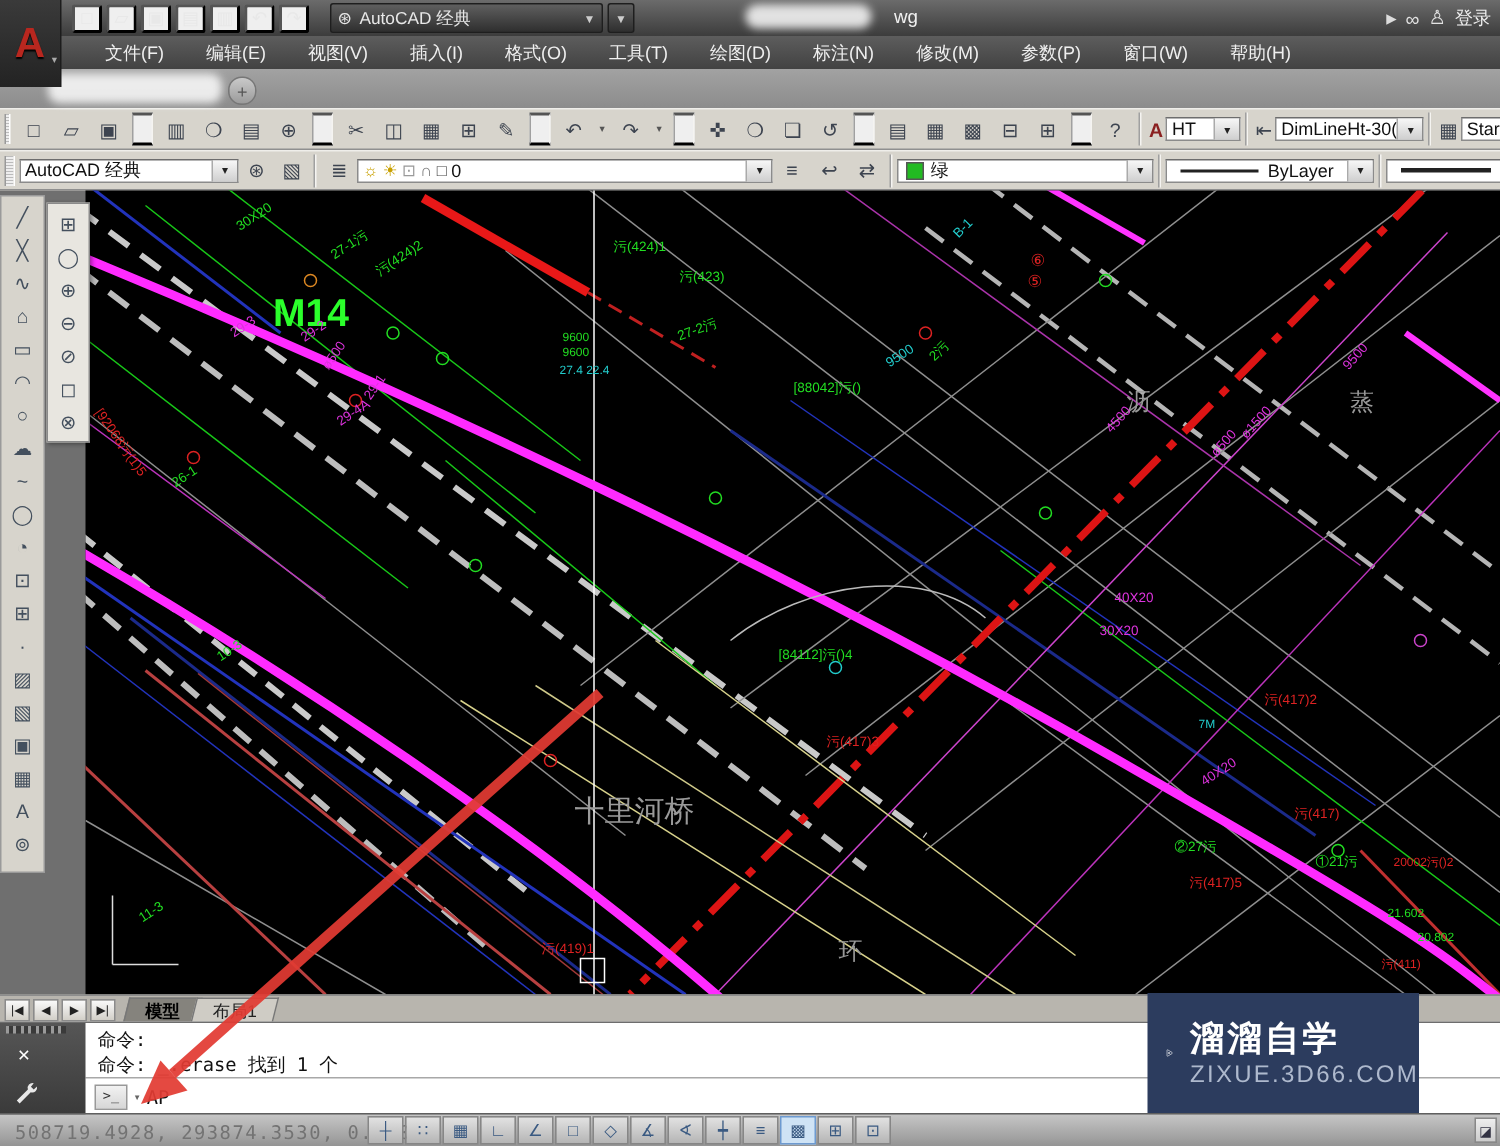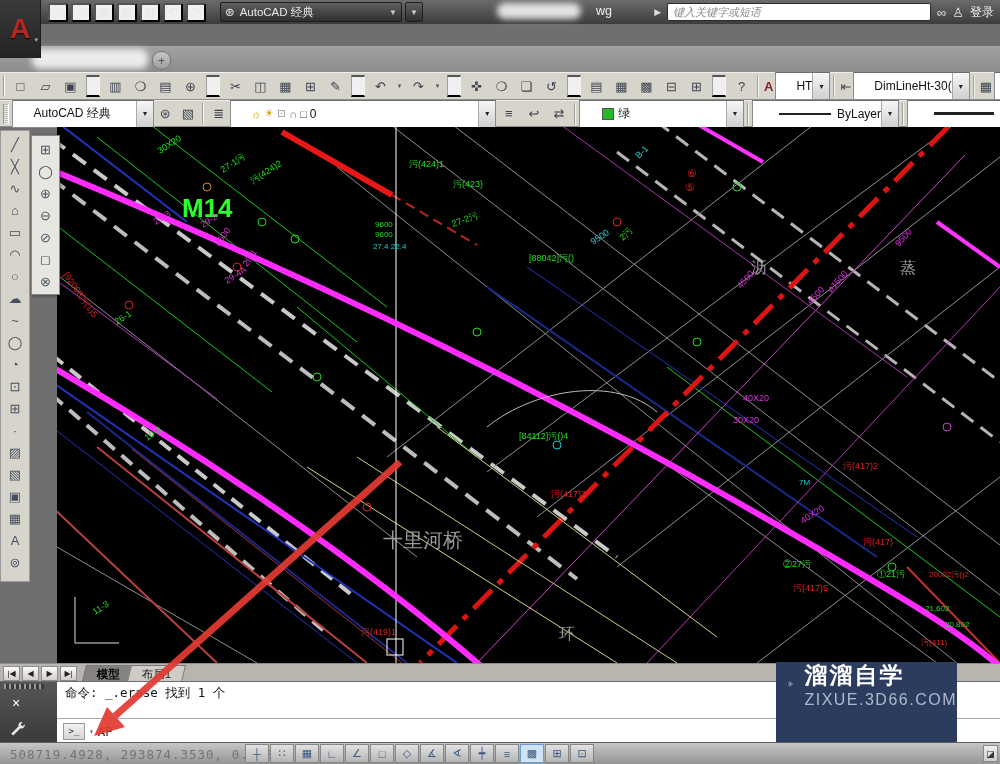--- a/index.html
+++ b/index.html
@@ -47,22 +47,22 @@
   .toolrow{position:absolute;left:0;width:1000px;background:#d7d4cc;border-top:1px solid #efeeea;
     border-bottom:1px solid #8f8f8f;display:flex;align-items:center;box-sizing:border-box;}
   .toolrow1{top:72px;height:28px;}
   .toolrow2{top:100px;height:27px;}
   .grip{width:5px;height:20px;margin:0 3px;background:repeating-linear-gradient(#bbb 0 1px,#eee 1px 2px);
     border-left:1px solid #999;border-right:1px solid #fff;}
   .tbtn{width:23px;height:23px;margin:0 1px;border:1px solid transparent;background:transparent;
     display:flex;align-items:center;justify-content:center;font-size:13px;color:#3d4450;padding:0;}
   .tbtn.small-dd{width:11px;font-size:7px;color:#555;}
   .sep{width:0;border-left:1px solid #a0a0a0;border-right:1px solid #f5f4f1;height:22px;margin:0 3px;}
-  .combo{height:28px;background:#fff;border:1px solid #8b8b8b;border-top-color:#6d6d6d;
-    display:flex;align-items:center;font-size:12px;color:#111;padding-left:20px;box-sizing:border-box;}
+  .combo{height:16px;background:#fff;border:1px solid #8b8b8b;border-top-color:#6d6d6d;
+    display:flex;align-items:center;font-size:12px;color:#111;padding-left:3px;box-sizing:border-box;}
   .combo .chev{margin-left:auto;width:16px;align-self:stretch;background:linear-gradient(#f7f7f7,#cfcfcf);
     border-left:1px solid #aaa;font-size:8px;display:flex;align-items:center;justify-content:center;color:#222;}
   .lay-ico{font-size:11px;margin-right:3px;}
   .swatch{width:10px;height:10px;border:1px solid #555;margin:0 4px 0 2px;}
   .lt-sample{flex:0 0 52px;border-top:2px solid #222;margin:0 6px;}
   .lw-sample{flex:0 0 60px;border-top:3px solid #222;margin:0 6px;}
 
   
   .draw-toolbar{position:absolute;left:0;top:130px;width:28px;background:#d7d4cc;
     border:1px solid #9a9a9a;display:flex;flex-direction:column;align-items:center;padding:2px 0;z-index:3;}
@@ -109,21 +109,21 @@
     font-size:12.5px;color:#737373;letter-spacing:1px;}
   .toggles{position:absolute;left:245px;top:1px;display:flex;gap:1px;}
   .stbtn{width:24px;height:19px;background:linear-gradient(#e2e2e2,#b5b5b5);border:1px solid #868686;
     font-size:11px;color:#3a5a82;display:flex;align-items:center;justify-content:center;padding:0;}
   .stbtn.active{background:#cfe3f5;border-color:#6d9ad0;}
   .clean-screen{position:absolute;right:2px;top:2px;width:15px;height:17px;background:linear-gradient(#eee,#ccc);
     border:1px solid #888;font-size:9px;color:#334;display:flex;align-items:center;justify-content:center;padding:0;}
 
   
   .watermark{position:absolute;left:765px;top:662px;width:181px;height:80px;background:#2c3c5e;
-    z-index:60;display:flex;padding-left:12px;box-sizing:border-box;gap:11px;margin-left:11px;}
+    z-index:60;display:flex;align-items:center;padding-left:12px;box-sizing:border-box;gap:11px;}
   .wm-text .t1{color:#fff;font-size:23px;font-weight:bold;letter-spacing:2px;line-height:26px;}
   .wm-text .t2{color:#aeb9cd;font-size:16px;letter-spacing:1.5px;margin-top:3px;}
 
   
   .arrow-overlay{position:absolute;left:0;top:0;width:1000px;height:764px;z-index:70;pointer-events:none;}
 </style>
 </head>
 <body>
 
 <div id="app">
@@ -148,31 +148,56 @@
     <div class="ws-combo">
       <span>⊛</span>
       <span>AutoCAD 经典</span>
       <span class="chev2">▼</span>
     </div>
     <div class="tb-extra">▼</div>
     <div class="smudge" style="left:497px;top:3px;width:84px;height:16px;"></div>
     <div class="doc-title">wg</div>
     <div class="tb-right">
       <span class="tb-arrow">▶</span>
-      <div class="search-box">键入关键字或短语</div>
       <span class="tb-ico">∞</span>
       <span class="tb-ico">♙</span>
       <span class="login">登录</span>
     </div>
   </div>
   <div class="logo">
     <span class="a">A</span>
     <span class="dd">▾</span>
   </div>
 
+  <div class="menubar">
+
+      <span class="menu-item">文件(F)</span>
+
+      <span class="menu-item">编辑(E)</span>
+
+      <span class="menu-item">视图(V)</span>
+
+      <span class="menu-item">插入(I)</span>
+
+      <span class="menu-item">格式(O)</span>
+
+      <span class="menu-item">工具(T)</span>
+
+      <span class="menu-item">绘图(D)</span>
+
+      <span class="menu-item">标注(N)</span>
+
+      <span class="menu-item">修改(M)</span>
+
+      <span class="menu-item">参数(P)</span>
+
+      <span class="menu-item">窗口(W)</span>
+
+      <span class="menu-item">帮助(H)</span>
+    </div>
 
   <div class="filetabs"></div>
   <div class="smudge" style="left:32px;top:49px;width:116px;height:20px;z-index:5;"></div>
   <div class="plus-btn" style="z-index:5;">+</div>
 
   <div class="toolrow toolrow1">
     <div class="grip"></div>
     <div style="display:flex;align-items:center;">
 
         <button class="tbtn">□</button>
@@ -510,20 +535,21 @@
       <button class="cmd-close">×</button>
       <span class="cmd-wrench">
         <svg width="16" height="16" viewBox="0 0 16 16">
             <path d="M13.5 2.2a3.2 3.2 0 0 0-3.9 4.1L2.2 13.7l1.9 1.9 7.4-7.4a3.2 3.2 0 0 0 4.1-3.9l-2.1 2.1-1.9-1.9 1.9-2.3z" fill="#e8e8e8"></path>
           </svg>
       </span>
     </div>
     <div class="cmd-main">
       <div class="cmd-hist">
 
+      <div>命令:</div>
           <div>命令: _.erase 找到 1 个</div>
         </div>
       <div class="cmd-input">
         <span class="prompt-box">&gt;_</span>
         <span class="prompt-dd">▾</span>
         <span>AP</span>
       </div>
     </div>
   </div>
 

